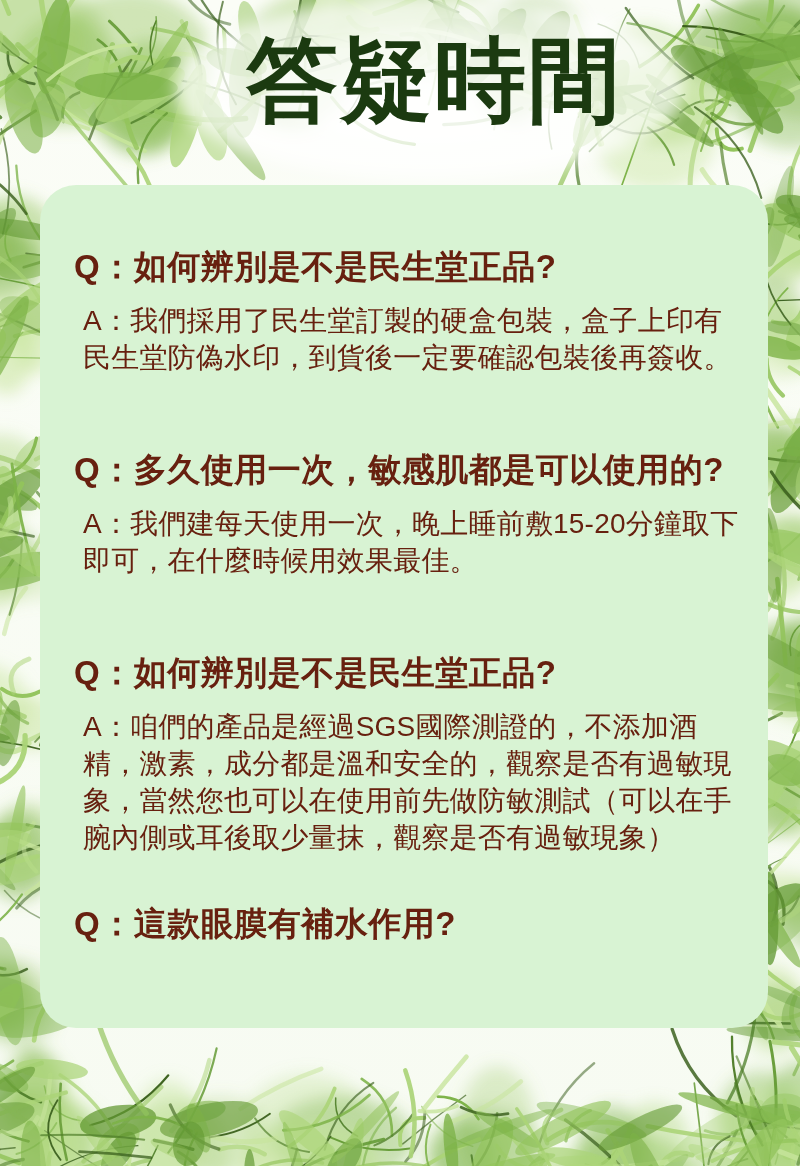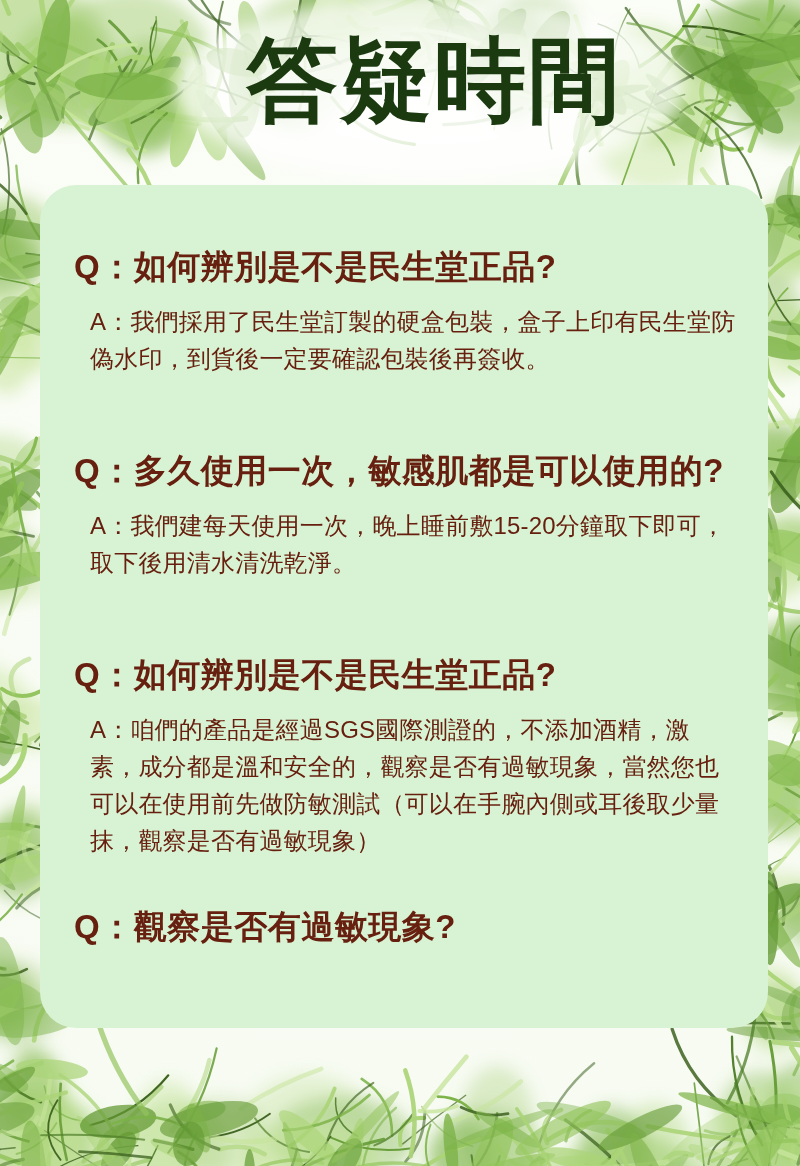--- a/index.html
+++ b/index.html
@@ -31,24 +31,24 @@
   .qa{margin:0 0 74px 0;}
   .qa:nth-of-type(3){margin-bottom:48px;}
   .qa .q{
     font-size:33px;line-height:40px;font-weight:700;
     color:var(--qa-color,#67200f);
     white-space:nowrap;
     margin:0 0 15px 0;
     letter-spacing:0.5px;
   }
   .qa .a{
-    font-size:24px;line-height:37px;font-weight:400;
+    font-size:28px;line-height:37px;font-weight:400;
     color:var(--qa-color,#67200f);
     max-width:678px;
-    margin:16px;
+    margin:9px;
     letter-spacing:0.2px;
   }
 </style>
 </head>
 <body>
 
 <div class="stage">
 
   <svg id="seaweed" xmlns="http://www.w3.org/2000/svg" viewBox="0 0 800 1166">
       <defs>
@@ -796,24 +796,24 @@
 
   <h1 class="title">答疑時間</h1>
 
   <div class="card">
     <section class="qa">
       <div class="q">Q：如何辨別是不是民生堂正品?</div>
       <div class="a">A：我們採用了民生堂訂製的硬盒包裝，盒子上印有民生堂防偽水印，到貨後一定要確認包裝後再簽收。</div>
     </section>
     <section class="qa">
       <div class="q">Q：多久使用一次，敏感肌都是可以使用的?</div>
-      <div class="a">A：我們建每天使用一次，晚上睡前敷15-20分鐘取下即可，取下後用清水清洗乾淨。</div>
+      <div class="a">A：我們建每天使用一次，晚上睡前敷15-20分鐘取下即可，在什麼時候用效果最佳。</div>
     </section>
     <section class="qa">
       <div class="q">Q：如何辨別是不是民生堂正品?</div>
       <div class="a">A：咱們的產品是經過SGS國際測證的，不添加酒精，激素，成分都是溫和安全的，觀察是否有過敏現象，當然您也可以在使用前先做防敏測試（可以在手腕內側或耳後取少量抹，觀察是否有過敏現象）</div>
     </section>
     <section class="qa">
-      <div class="q">Q：觀察是否有過敏現象?</div>
+      <div class="q">Q：這款眼膜有補水作用?</div>
     </section>
   </div>
 
 </div>
 
 </body></html>

